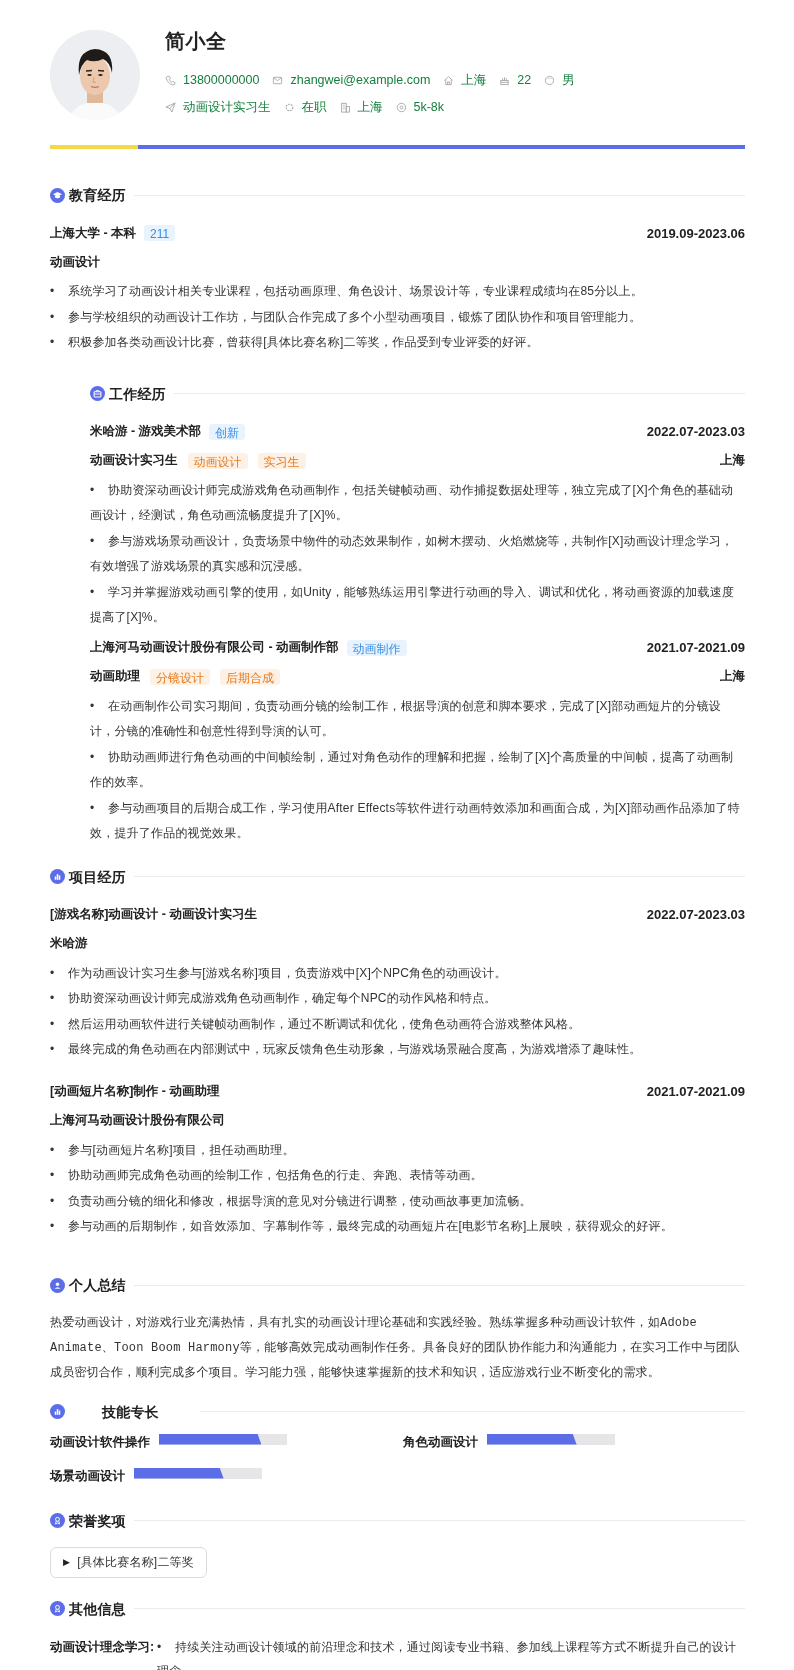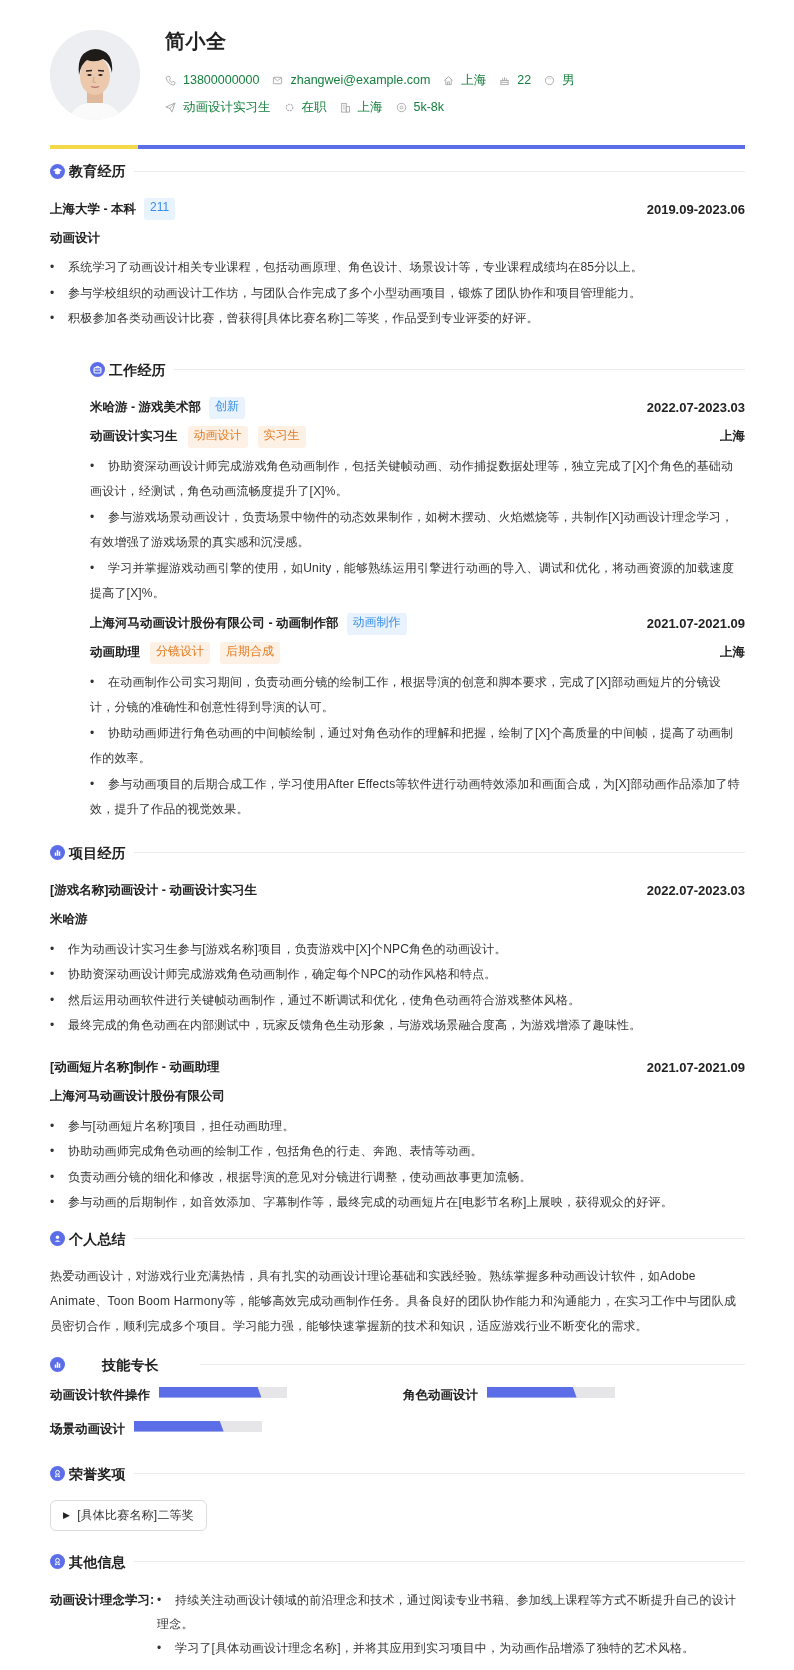--- a/index.html
+++ b/index.html
@@ -29,35 +29,35 @@
   .sec-icon { width:15px; height:15px; border-radius:50%; background:#5b6ee8; display:flex; align-items:center; justify-content:center; margin-right:4px; flex:none; }
   .sec-icon svg { width:11px; height:11px; display:block; }
   .sec-title-text { font-size:14px; line-height:28px; font-weight:bold; color:#222; letter-spacing:0.2px; }
   .sec-line { flex:1; height:1px; background:#ebebeb; margin-left:8px; }
 
   .item-head { display:flex; justify-content:space-between; align-items:center; height:26px; margin-bottom:3px; }
   .head-left { display:flex; align-items:center; font-size:12.5px; font-weight:bold; color:#222; white-space:nowrap; }
   .date { font-size:13px; font-weight:bold; color:#222; }
   .item-sub { display:flex; justify-content:space-between; align-items:center; height:26px; margin-bottom:4px; font-size:12.5px; font-weight:bold; color:#222; }
   .sub-left { display:flex; align-items:center; white-space:nowrap; }
-  .tag { display:inline-block; height:22px; line-height:18px; padding:0 6px; border-radius:3px; font-size:12px; font-weight:normal; margin-left:8px; }
+  .tag { display:inline-block; height:16px; line-height:18px; padding:0 6px; border-radius:3px; font-size:12px; font-weight:normal; margin-left:8px; }
   .tag.blue { background:#e8f3fd; color:#3a8ee6; }
   .tag.orange { background:#fdf1e6; color:#e47a1e; margin-left:10px; }
 
   ul.bullets { list-style:none; margin:0; padding:0; font-size:12px; letter-spacing:0.2px; line-height:25.5px; color:#333; }
   ul.bullets li { margin:0; padding:0; }
   ul.bullets li::before { content:"•"; display:inline-block; width:18px; color:#333; }
 
   .work-item-2 { margin-top:4px; }
   .proj-item-2 { margin-top:16px; }
 
-  .sec-edu { margin-top:8px; }
+  .sec-edu { margin-top:32px; }
   .sec-work { margin-top:24px;margin-left:40px; }
   .sec-proj { margin-top:16px; }
-  .sec-summary { margin-top:9px; }
+  .sec-summary { margin-top:32px;font-family:Liberation Mono, monospace; }
   .sec-skills { margin-top:12px; }
   .sec-skills .sec-title { margin-bottom:8px;gap:33px; }
   .sec-honors { margin-top:13px; }
   .sec-honors .sec-title { margin-bottom:12px; }
   .sec-other { margin-top:17px; }
   .sec-other .sec-title { margin-bottom:12px; }
 
   .summary-text { margin:0; font-size:12px; letter-spacing:0.2px; line-height:25px; color:#333; }
 
   .skills-grid { display:grid; grid-template-columns:353px 1fr; row-gap:8px; }

